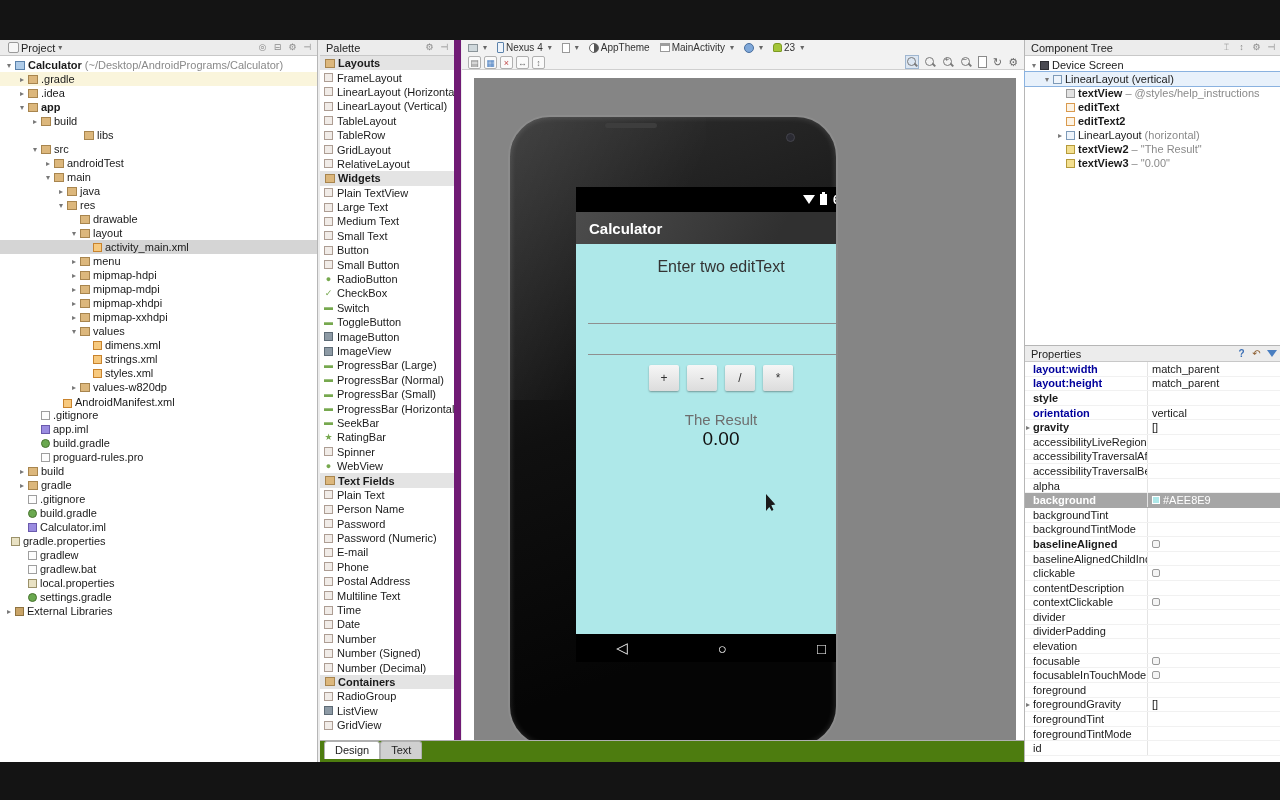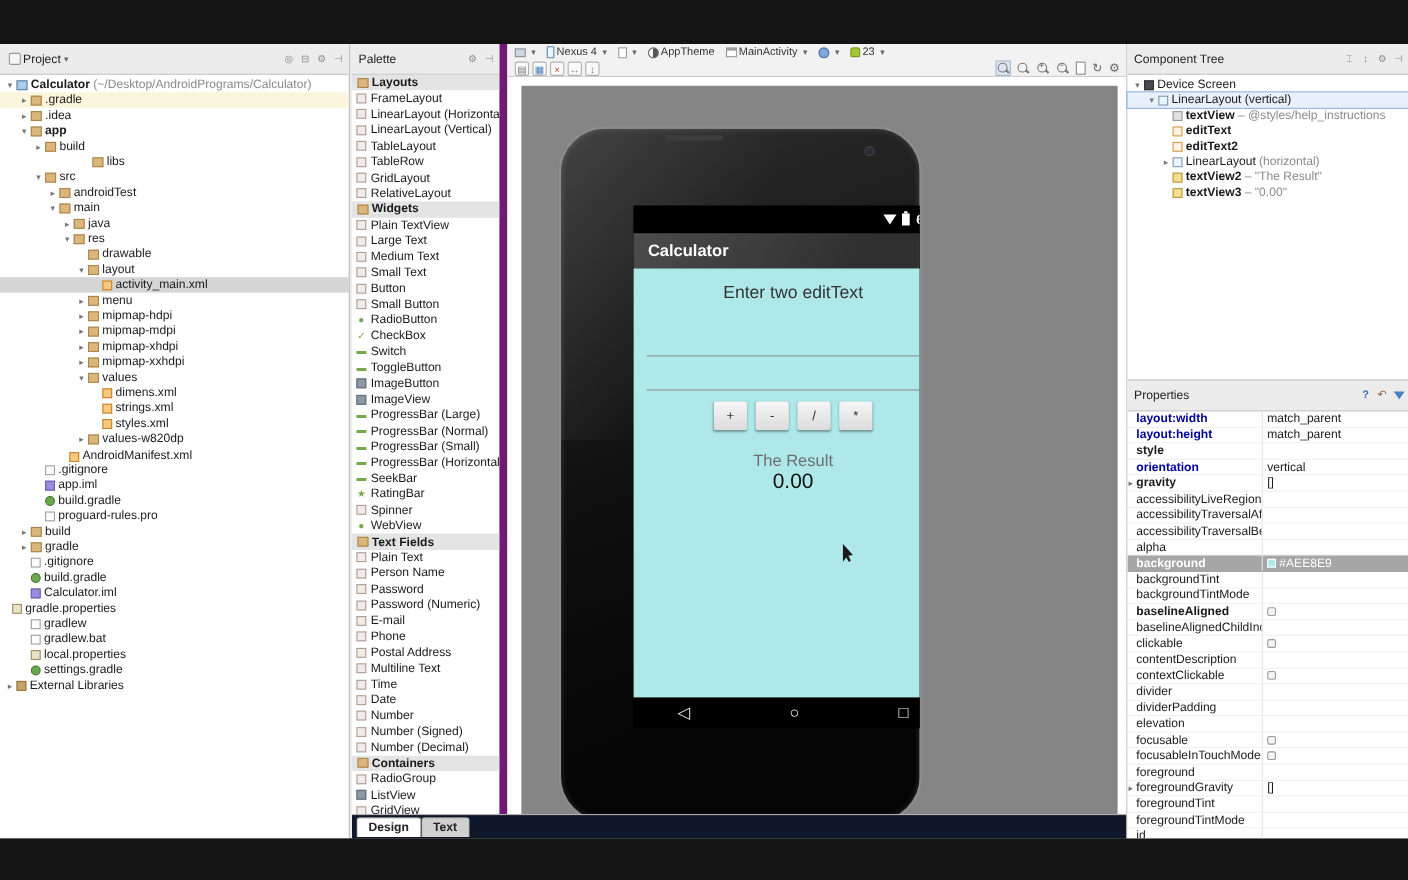--- a/index.html
+++ b/index.html
@@ -1,21 +1,21 @@
 <!DOCTYPE html>
 <html><head>
 <meta charset="utf-8">
 <style>
   * { box-sizing: border-box; margin: 0; padding: 0; }
   html,body { width:1280px; height:800px; background:#141414; overflow:hidden;
     font-family:"Liberation Sans","DejaVu Sans",sans-serif; }
   .workspace { position:absolute; top:40px; left:0; width:1280px; height:722px; background:#ececec; }
 
   
-  .panel-header { height:28px; background:#ececec; border-bottom:1px solid #c8c8c8;
+  .panel-header { height:16px; background:#ececec; border-bottom:1px solid #c8c8c8;
     display:flex; align-items:center; font-size:11px; color:#222; padding:0 4px; }
   .panel-header .ph-title { padding-left:2px; }
   .ph-spacer { flex:1; }
   .mini-ico { width:11px; height:11px; margin-left:4px; display:inline-block; position:relative;
     color:#8a8a8a; font-size:9px; line-height:11px; text-align:center; }
   .mini-box { border:1px solid #9a9a9a; border-radius:2px; background:#f7f7f7; }
   .caret { font-size:8px; color:#666; margin-left:3px; }
 
   
   .project-panel { position:absolute; left:0; top:0; width:318px; height:722px; background:#fff;
@@ -109,22 +109,22 @@
     align-items:center; justify-content:center; }
   .result-label { position:absolute; top:167px; width:100%; text-align:center; font-size:15px; color:#6e6e6e; }
   .result-value { position:absolute; top:184px; width:100%; text-align:center; font-size:19px; color:#111; }
   .navbar { height:28px; background:#000; display:flex; align-items:center; justify-content:space-between;
     padding:0 40px; color:#f2f2f2; font-size:15px; }
   .cursor { position:absolute; left:304px; top:424px; width:12px; height:17px;
     clip-path:polygon(0 0,0 100%,28% 76%,48% 100%,62% 92%,44% 66%,78% 62%); background:#1a1a1a;
     filter:drop-shadow(0 0 1px #fff); }
 
   
-  .tab-strip { position:absolute; left:320px; top:700px; width:960px; height:22px; background:#0f172a;
-    border-top:1px solid #b0b0b0; display:flex; align-items:center; padding-left:4px;font-weight:bold; }
+  .tab-strip { position:absolute; left:320px; top:700px; width:960px; height:22px; background:#4d7c0f;
+    border-top:1px solid #b0b0b0; display:flex; align-items:flex-start; padding-left:4px; }
   .etab { font-size:11px; color:#222; padding:2px 10px 3px; border:1px solid #b0b0b0; border-bottom:none;
     background:#d0d0d0; border-radius:3px 3px 0 0; }
   .etab.active { background:#fff; }
 
   
   .right-col { position:absolute; left:1024px; top:0; width:256px; height:722px; background:#fff;
     border-left:1px solid #b6b6b6; }
   .ct-panel { position:absolute; left:0; top:0; width:256px; height:305px; background:#fff; }
   .cicon { display:inline-block; width:9px; height:9px; margin:0 3px 0 1px; flex:none; }
   .cicon.device { background:#4a4a52; border:1px solid #2e2e33; }

